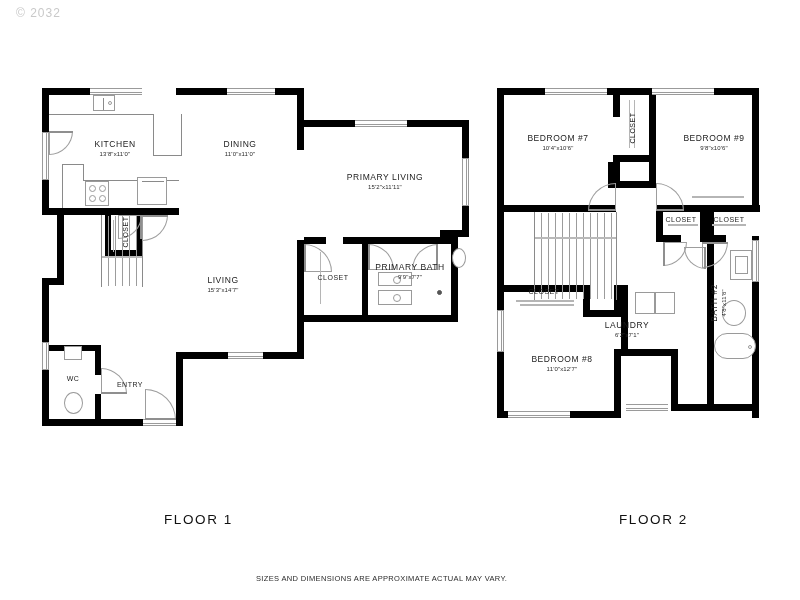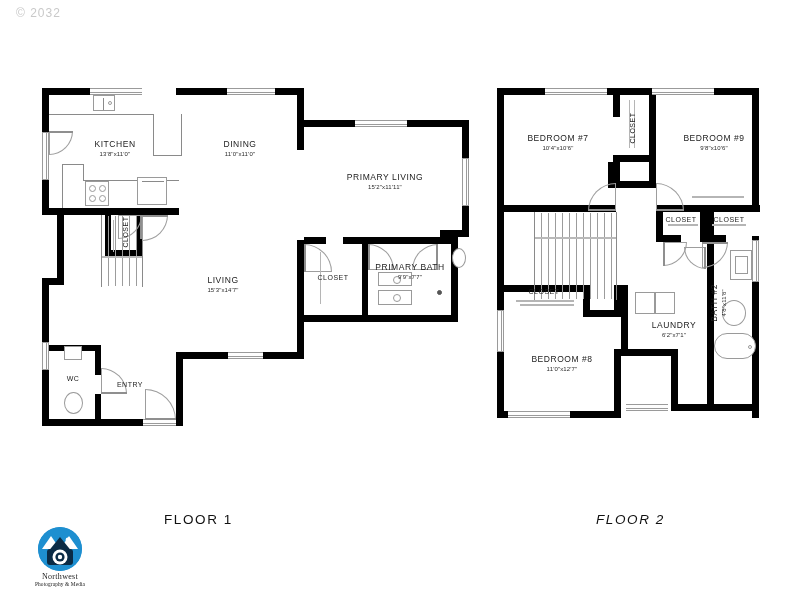--- a/index.html
+++ b/index.html
@@ -343,56 +343,40 @@
       <div class="dim">10'4"x10'6"</div>
     </div>
     <div class="lbl" style="left:668px;top:134px;width:92px;">
       <div class="nm">BEDROOM #9</div>
       <div class="dim">9'8"x10'6"</div>
     </div>
     <div class="lbl" style="left:516px;top:355px;width:92px;">
       <div class="nm">BEDROOM #8</div>
       <div class="dim">11'0"x12'7"</div>
     </div>
-    <div class="lbl" style="left:638px;top:321px;width:72px;">
+    <div class="lbl" style="left:591px;top:321px;width:72px;">
       <div class="nm">LAUNDRY</div>
       <div class="dim">6'2"x7'1"</div>
     </div>
     <div class="lbl vert" style="left:682px;top:294px;width:74px;">
       <div class="nm">BATH #2</div>
       <div class="dim">4'8"x11'8"</div>
     </div>
     <div class="lbl small vert" style="left:611px;top:124px;width:44px;">
       <div class="nm">CLOSET</div>
     </div>
     <div class="lbl small" style="left:659px;top:216px;width:44px;">
       <div class="nm">CLOSET</div>
     </div>
     <div class="lbl small" style="left:707px;top:216px;width:44px;">
       <div class="nm">CLOSET</div>
     </div>
     <div class="lbl small" style="left:518px;top:288px;width:52px;">
       <div class="nm">CLOSET</div>
     </div>
 
-    <div class="floor-title" style="left:596px;top:512px;font-style:italic;">FLOOR 2</div>
+    <div class="floor-title" style="left:619px;top:512px;">FLOOR 2</div>
   </div>
 
-
-  <div class="logo">
-    <div class="circ">
-      <svg width="44" height="44" viewBox="0 0 44 44" aria-hidden="true">
-        <circle cx="22" cy="22" r="22" fill="#1e8fd0"></circle>
-        <path d="M4 22 L13 9 L22 22 Z" fill="#ffffff"></path>
-        <path d="M22 22 L31 9 L40 22 Z" fill="#ffffff"></path>
-        <path d="M9 26 L22 10 L35 26 Z" fill="#0b2b45"></path>
-        <circle cx="30" cy="13" r="2.4" fill="#ffffff"></circle>
-        <rect x="9" y="22" width="26" height="16" rx="3" fill="#0b2b45"></rect>
-        <circle cx="22" cy="30" r="7.5" fill="#ffffff"></circle>
-        <circle cx="22" cy="30" r="4.6" fill="#0b2b45"></circle>
-        <circle cx="22" cy="30" r="2.2" fill="#ffffff"></circle>
-      </svg>
-    </div>
-    <div class="nw">Northwest</div>
-    <div class="pm">Photography &amp; Media</div>
-  </div>
+  <div class="disclaimer" style="left:256px;top:574px;">SIZES AND DIMENSIONS ARE APPROXIMATE ACTUAL MAY VARY.</div>
+
 
 </div>
 
 </body></html>

